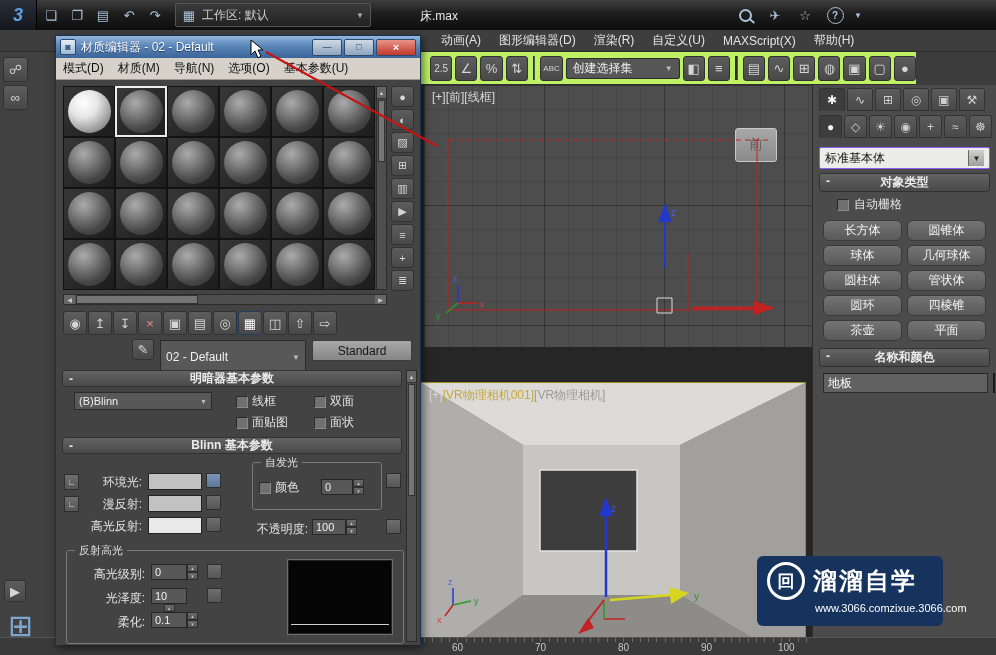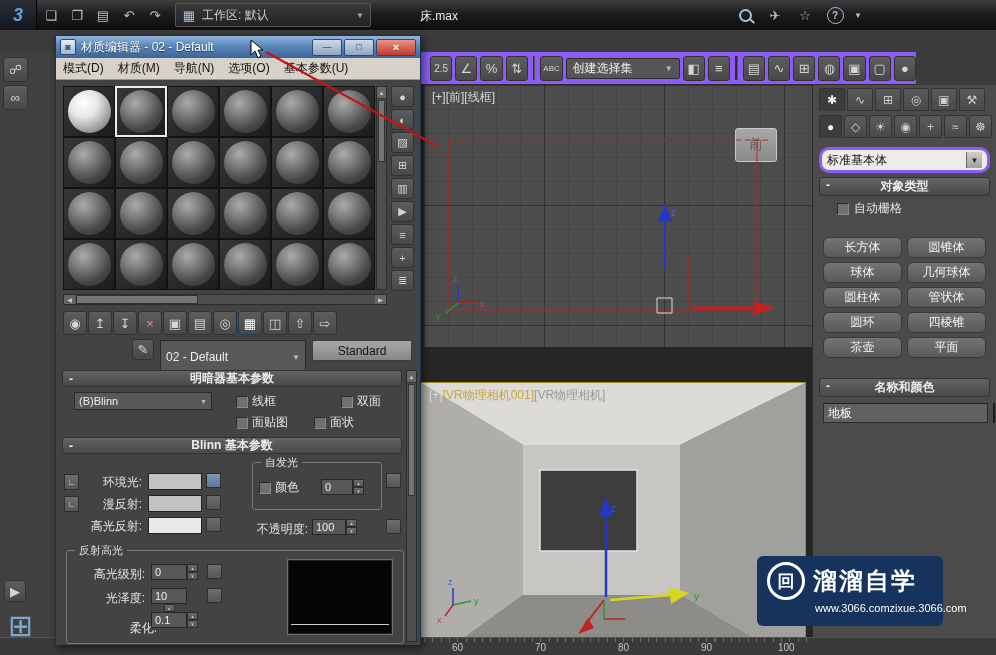--- a/index.html
+++ b/index.html
@@ -21,21 +21,21 @@
   .tb-right{position:absolute;left:733px;top:3px;display:flex;align-items:center;gap:6px;}
   .mag{position:relative;width:9px;height:9px;border:2px solid #a9c2da;border-radius:50%;display:inline-block;}
   .mag::after{content:"";position:absolute;width:6px;height:2px;background:#a9c2da;right:-5px;bottom:-2px;transform:rotate(40deg);}
   .helpcirc{width:15px;height:15px;border:1.5px solid #a9c2da;border-radius:50%;color:#a9c2da;font-size:10px;font-weight:bold;
     display:flex;align-items:center;justify-content:center;}
 
   
   .menubar{position:absolute;left:0;top:30px;width:996px;height:22px;background:#3e3e3e;border-bottom:1px solid #2b2b2b;
     display:flex;align-items:center;padding-left:432px;box-sizing:border-box;}
   .menubar span{padding:0 9px;color:#e4e4e4;font-size:12px;white-space:nowrap;}
-  .toolbar{position:absolute;left:0;top:52px;width:916px;height:33px;background:#8b5cf6;border-bottom:1px solid #2e2e2e;
+  .toolbar{position:absolute;left:0;top:52px;width:916px;height:33px;background:#bef264;border-bottom:1px solid #2e2e2e;
     display:flex;align-items:center;gap:3px;padding-left:430px;box-sizing:border-box;}
   .ibtn{width:25px;height:25px;display:flex;align-items:center;justify-content:center;color:#d6d6d6;font-size:13px;
     background:linear-gradient(#5d5d5d,#484848);border:1px solid #323232;border-radius:3px;box-sizing:border-box;}
   .ibtn.small{font-size:10px;}
   .sep{width:2px;height:24px;background:#2d2d2d;border-right:1px solid #555;margin:0 2px;}
   .selset{width:128px;height:21px;background:#565656;border:1px solid #2c2c2c;border-radius:2px;color:#eee;font-size:12px;
     display:flex;align-items:center;padding:0 6px;box-sizing:border-box;}
   .selset .arr{margin-left:auto;font-size:8px;color:#bbb;}
 
   
@@ -56,31 +56,31 @@
   .vplabel .camextra{color:#9a9a9a;}
   .viewcube{position:absolute;left:311px;top:43px;width:40px;height:32px;background:linear-gradient(#a8a8a8,#8a8a8a);
     border:1px solid #c9c9c9;border-radius:3px;color:#5e5e5e;font-size:14px;display:flex;align-items:center;justify-content:center;}
 
   
   .cmdpanel{position:absolute;left:812px;top:85px;width:184px;height:570px;background:#4b4b4b;border-left:1px solid #2c2c2c;box-sizing:border-box;}
   .tabrow{display:flex;gap:2px;padding:3px 4px 1px 6px;}
   .tabic{width:24px;height:21px;display:flex;align-items:center;justify-content:center;color:#cfcfcf;font-size:12px;
     background:linear-gradient(#5b5b5b,#494949);border:1px solid #333;border-radius:3px 3px 0 0;}
   .tabic.active{background:#3d3d3d;border-bottom-color:#3d3d3d;color:#f5f5f5;}
-  .catdrop{margin:8px 6px 4px 6px;height:20px;background:#ececea;border:3px solid #8b5cf6;border-radius:10px;color:#111;
+  .catdrop{margin:8px 6px 4px 6px;height:20px;background:#ececea;border:1px solid #8b5cf6;border-radius:2px;color:#111;
     font-size:12px;display:flex;align-items:center;padding:0 5px;}
   .catdrop .arr{margin-left:auto;width:15px;height:16px;background:linear-gradient(#d0d0d0,#9f9f9f);border-left:1px solid #666;
     display:flex;align-items:center;justify-content:center;font-size:8px;color:#222;}
   .roll{height:17px;margin:4px 6px;background:linear-gradient(#636363,#494949);border:1px solid #323232;border-radius:3px;
     color:#ececec;font-size:12px;font-weight:bold;display:flex;align-items:center;justify-content:center;position:relative;}
   .roll .minus{position:absolute;left:6px;top:0;font-weight:bold;}
   .agrow{display:flex;align-items:center;gap:5px;margin:4px 0 4px 24px;color:#e4e4e4;font-size:12px;}
   .cb{width:12px;height:12px;background:#707070;border:1px solid #2a2a2a;border-bottom-color:#8a8a8a;border-right-color:#8a8a8a;
     display:inline-block;box-sizing:border-box;flex:none;}
-  .btngrid{display:grid;grid-template-columns:1fr 1fr;gap:4px 5px;margin:20px 10px;}
+  .btngrid{display:grid;grid-template-columns:1fr 1fr;gap:4px 5px;margin:7px 10px;}
   .cmdbtn{height:19px;background:linear-gradient(#747474,#595959);border:1px solid #3a3a3a;border-radius:6px;color:#f2f2f2;
     font-size:12px;display:flex;align-items:center;justify-content:center;}
   .namerow{display:flex;align-items:center;gap:5px;margin:6px 10px;}
   .nameinput{flex:1;height:20px;background:#616161;border:1px solid #2c2c2c;border-top-color:#222;color:#fff;font-size:12px;
     padding:0 4px;box-sizing:border-box;font-family:inherit;}
   .colorswatch{width:20px;height:18px;border:1px solid #1d1d1d;}
 
   
   .bottombar{position:absolute;left:0;top:637px;width:996px;height:18px;background:#3a3a3a;border-top:1px solid #555;}
   .ruler{position:absolute;left:424px;top:0;width:388px;height:18px;
@@ -189,20 +189,28 @@
         </span>
       <span class="tbic">✈</span>
       <span class="tbic">☆</span>
       <span class="tbic">
           <span class="helpcirc">?</span>
         </span>
       <span class="tbic" style="width:10px;font-size:8px;">▼</span>
     </div>
   </div>
 
+  <div class="menubar">
+    <span>动画(A)</span>
+    <span>图形编辑器(D)</span>
+    <span>渲染(R)</span>
+    <span>自定义(U)</span>
+    <span>MAXScript(X)</span>
+    <span>帮助(H)</span>
+  </div>
 
   <div class="toolbar">
     <span class="ibtn small">2.5</span>
     <span class="ibtn">∠</span>
     <span class="ibtn">%</span>
     <span class="ibtn">⇅</span>
     <span class="sep"></span>
     <span class="ibtn" style="font-size:8px;">ABC</span>
     <div class="selset">
       <span>创建选择集</span>
@@ -502,21 +510,21 @@
       </div>
 
       <div class="mdrop" style="left:18px;top:312px;width:138px;height:18px;">
         <span>(B)Blinn</span>
         <span class="arr">▼</span>
       </div>
       <div class="cblabel" style="left:180px;top:313px;">
         <span class="cb"></span>
         <span>线框</span>
       </div>
-      <div class="cblabel" style="left:258px;top:313px;margin-left:27px;">
+      <div class="cblabel" style="left:258px;top:313px;">
         <span class="cb"></span>
         <span>双面</span>
       </div>
       <div class="cblabel" style="left:180px;top:334px;">
         <span class="cb"></span>
         <span>面贴图</span>
       </div>
       <div class="cblabel" style="left:258px;top:334px;">
         <span class="cb"></span>
         <span>面状</span>
@@ -581,21 +589,21 @@
         <span class="mapbtn" style="left:140px;top:13px;"></span>
         <span class="flabel" style="left:8px;top:39px;width:70px;">光泽度:</span>
         <div class="spinrow" style="left:84px;top:37px;flex-direction:column;">
           <span class="spinfield" style="width:36px;">10</span>
           <span class="spin">
               <i>▴</i>
               <i>▾</i>
             </span>
         </div>
         <span class="mapbtn" style="left:140px;top:37px;"></span>
-        <span class="flabel" style="left:20px;top:63px;width:70px;margin-top:6px;">柔化:</span>
+        <span class="flabel" style="left:8px;top:63px;width:70px;">柔化:</span>
         <div class="spinrow" style="left:84px;top:61px;">
           <span class="spinfield" style="width:36px;">0.1</span>
           <span class="spin">
               <i>▴</i>
               <i>▾</i>
             </span>
         </div>
         <div class="prevbox" style="left:220px;top:8px;width:104px;height:74px;">
           <div class="curve"></div>
         </div>

